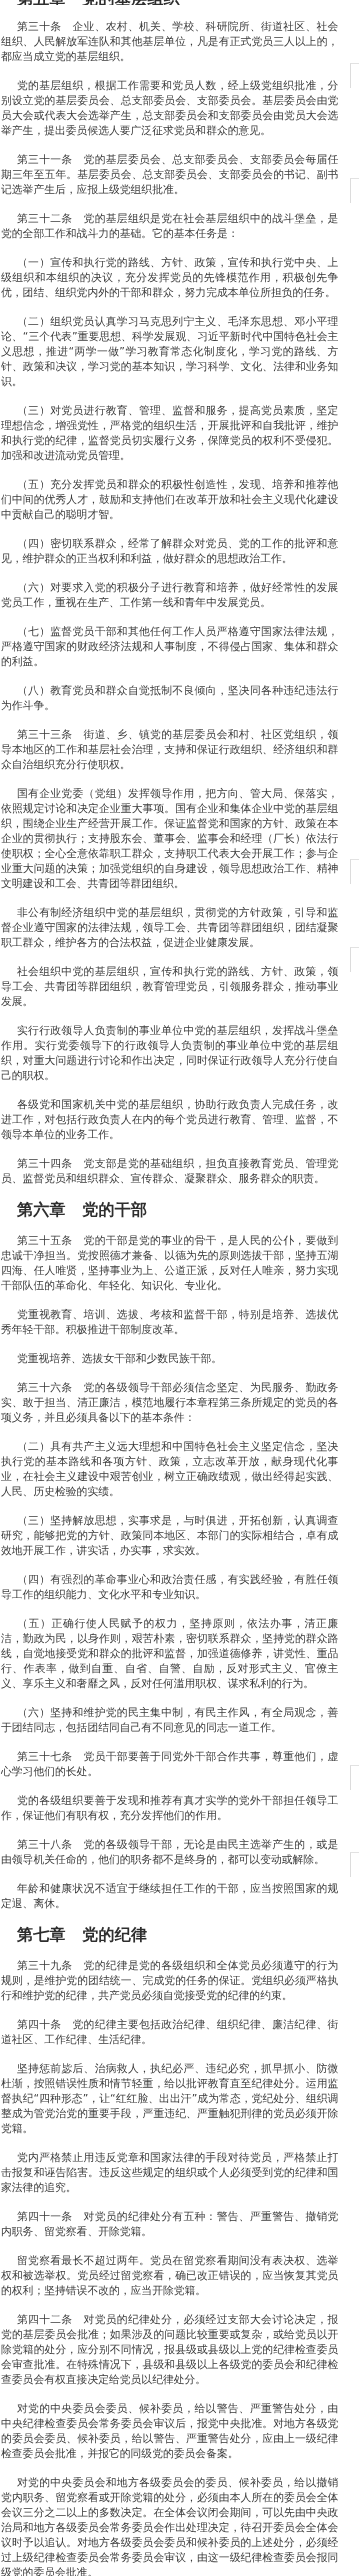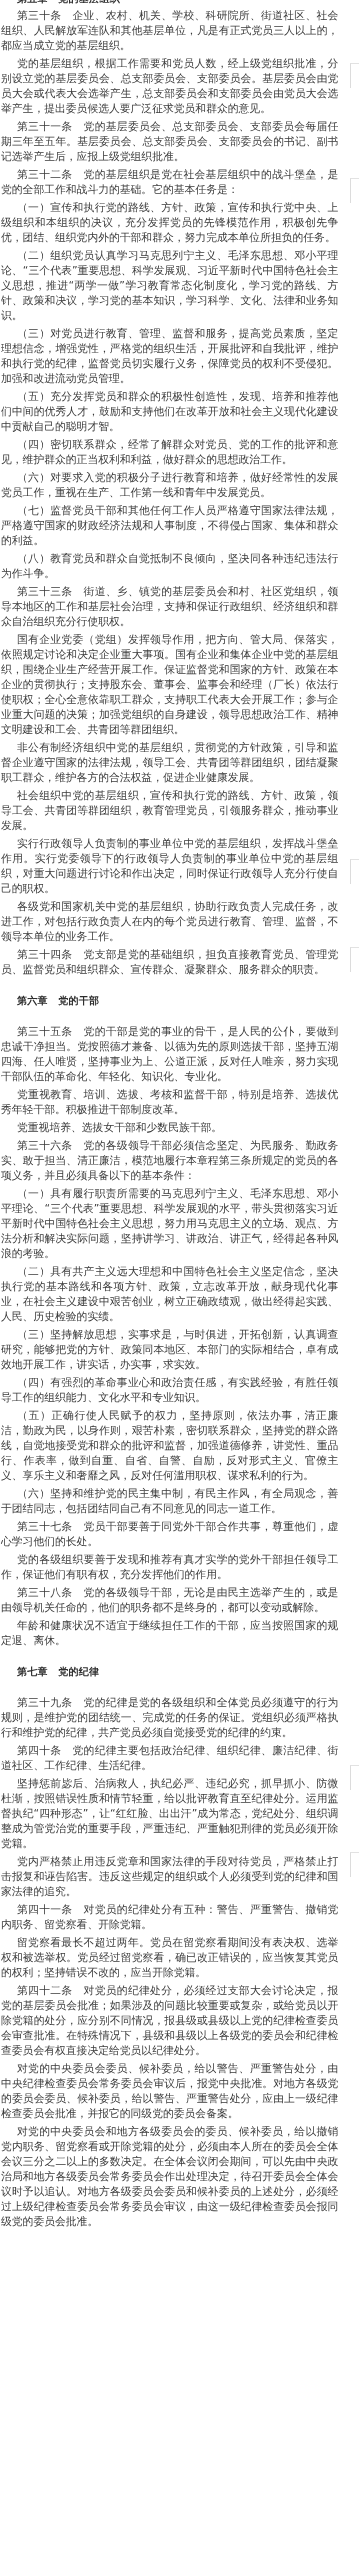--- a/index.html
+++ b/index.html
@@ -6,26 +6,26 @@
   body{
     width:359px;min-height:3949px;position:relative;
     font-family:"DejaVu Sans","Liberation Sans",sans-serif;
     color:#3a3a3a;overflow:hidden;
   }
   .doc{padding:0 20.6px 12.4px 1px;}
   
   .clip-top{height:4.6px;overflow:hidden;position:relative;}
   .clip-top h2{position:absolute;bottom:-1.5px;margin:0;}
   h2{
-    font-size:10px;font-weight:bold;color:#2e2e2e;
+    font-size:16px;font-weight:bold;color:#2e2e2e;
     line-height:15px;margin:16px 0;text-indent:16px;
     letter-spacing:0.3px;
   }
   p{
-    font-size:10.8px;line-height:15px;margin:3px 0;
+    font-size:10.8px;line-height:15px;margin:14px 0;
     text-indent:16px;text-align:justify;color:#3a3a3a;
   }
   
   .edge-frag{
     position:absolute;right:0;width:7.7px;height:24px;
     border-left:1px solid #dcdcdc;border-top:1px solid #e2e2e2;
   }
 </style>
 </head>
 <body style="color: rgb(58, 58, 58); background: rgb(255, 255, 255);">
@@ -53,21 +53,20 @@
       <p>非公有制经济组织中党的基层组织，贯彻党的方针政策，引导和监督企业遵守国家的法律法规，领导工会、共青团等群团组织，团结凝聚职工群众，维护各方的合法权益，促进企业健康发展。</p>
       <p>社会组织中党的基层组织，宣传和执行党的路线、方针、政策，领导工会、共青团等群团组织，教育管理党员，引领服务群众，推动事业发展。</p>
       <p>实行行政领导人负责制的事业单位中党的基层组织，发挥战斗堡垒作用。实行党委领导下的行政领导人负责制的事业单位中党的基层组织，对重大问题进行讨论和作出决定，同时保证行政领导人充分行使自己的职权。</p>
       <p>各级党和国家机关中党的基层组织，协助行政负责人完成任务，改进工作，对包括行政负责人在内的每个党员进行教育、管理、监督，不领导本单位的业务工作。</p>
       <p>第三十四条　党支部是党的基础组织，担负直接教育党员、管理党员、监督党员和组织群众、宣传群众、凝聚群众、服务群众的职责。</p>
       <h2>第六章　党的干部</h2>
       <p>第三十五条　党的干部是党的事业的骨干，是人民的公仆，要做到忠诚干净担当。党按照德才兼备、以德为先的原则选拔干部，坚持五湖四海、任人唯贤，坚持事业为上、公道正派，反对任人唯亲，努力实现干部队伍的革命化、年轻化、知识化、专业化。</p>
       <p>党重视教育、培训、选拔、考核和监督干部，特别是培养、选拔优秀年轻干部。积极推进干部制度改革。</p>
       <p>党重视培养、选拔女干部和少数民族干部。</p>
       <p>第三十六条　党的各级领导干部必须信念坚定、为民服务、勤政务实、敢于担当、清正廉洁，模范地履行本章程第三条所规定的党员的各项义务，并且必须具备以下的基本条件：</p>
-      <p>（一）具有履行职责所需要的马克思列宁主义、毛泽东思想、邓小平理论、“三个代表”重要思想、科学发展观的水平，带头贯彻落实习近平新时代中国特色社会主义思想，努力用马克思主义的立场、观点、方法分析和解决实际问题，坚持讲学习、讲政治、讲正气，经得起各种风浪的考验。</p>
       <p>（二）具有共产主义远大理想和中国特色社会主义坚定信念，坚决执行党的基本路线和各项方针、政策，立志改革开放，献身现代化事业，在社会主义建设中艰苦创业，树立正确政绩观，做出经得起实践、人民、历史检验的实绩。</p>
       <p>（三）坚持解放思想，实事求是，与时俱进，开拓创新，认真调查研究，能够把党的方针、政策同本地区、本部门的实际相结合，卓有成效地开展工作，讲实话，办实事，求实效。</p>
       <p>（四）有强烈的革命事业心和政治责任感，有实践经验，有胜任领导工作的组织能力、文化水平和专业知识。</p>
       <p>（五）正确行使人民赋予的权力，坚持原则，依法办事，清正廉洁，勤政为民，以身作则，艰苦朴素，密切联系群众，坚持党的群众路线，自觉地接受党和群众的批评和监督，加强道德修养，讲党性、重品行、作表率，做到自重、自省、自警、自励，反对形式主义、官僚主义、享乐主义和奢靡之风，反对任何滥用职权、谋求私利的行为。</p>
       <p>（六）坚持和维护党的民主集中制，有民主作风，有全局观念，善于团结同志，包括团结同自己有不同意见的同志一道工作。</p>
       <p>第三十七条　党员干部要善于同党外干部合作共事，尊重他们，虚心学习他们的长处。</p>
       <p>党的各级组织要善于发现和推荐有真才实学的党外干部担任领导工作，保证他们有职有权，充分发挥他们的作用。</p>
       <p>第三十八条　党的各级领导干部，无论是由民主选举产生的，或是由领导机关任命的，他们的职务都不是终身的，都可以变动或解除。</p>
       <p>年龄和健康状况不适宜于继续担任工作的干部，应当按照国家的规定退、离休。</p>
       <h2>第七章　党的纪律</h2>

